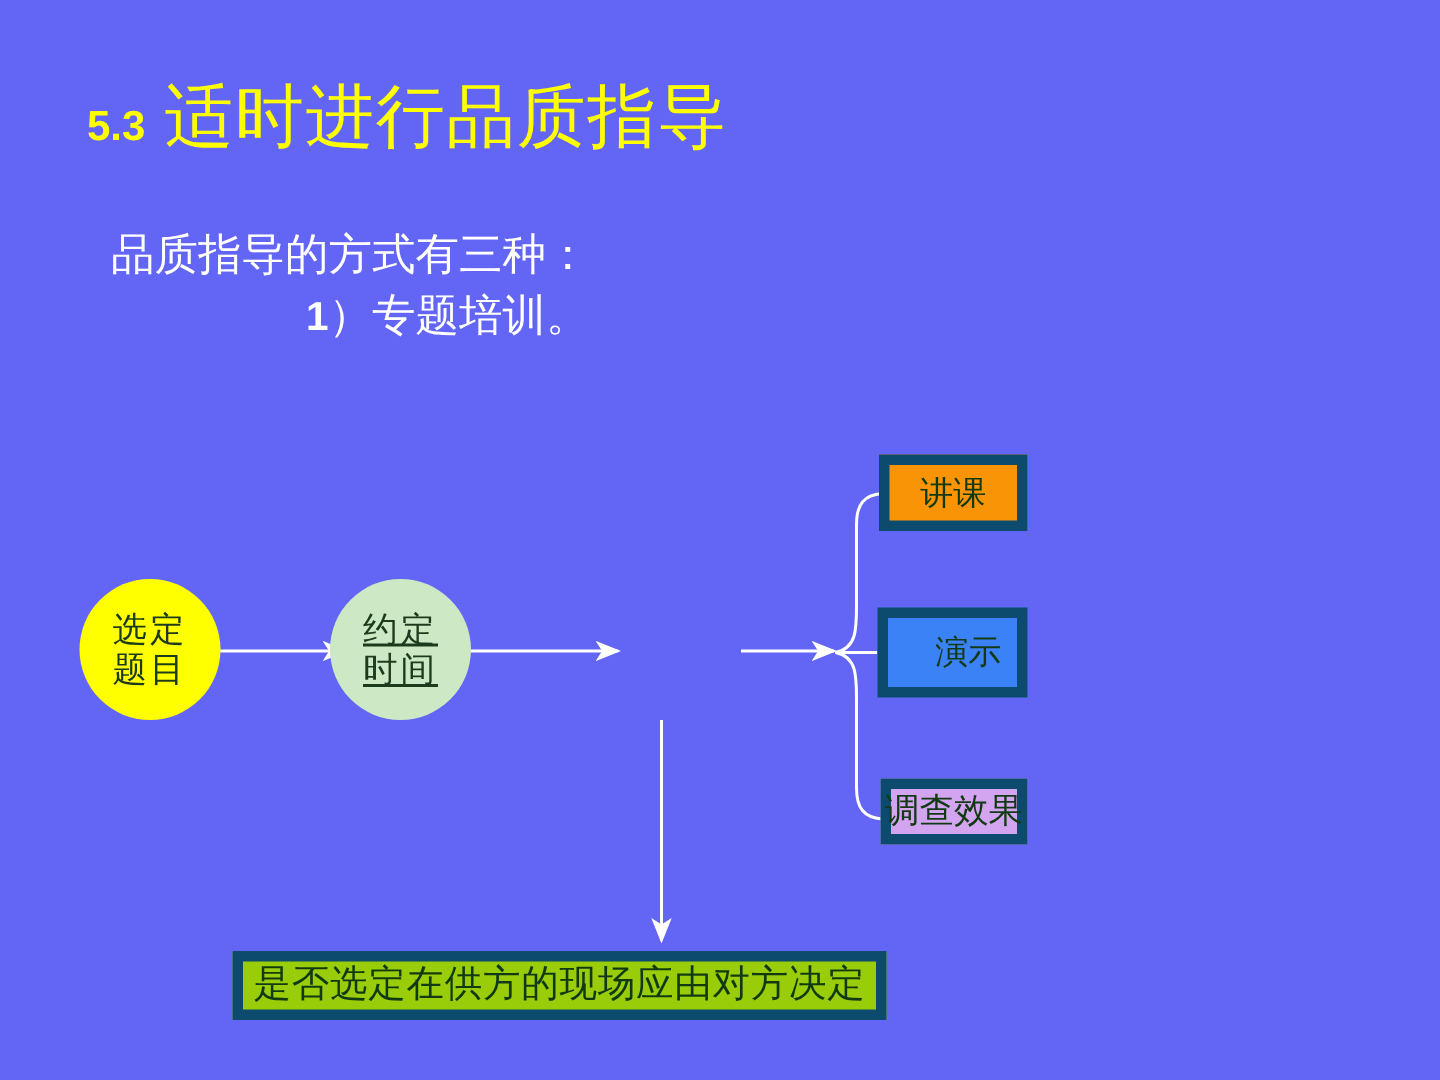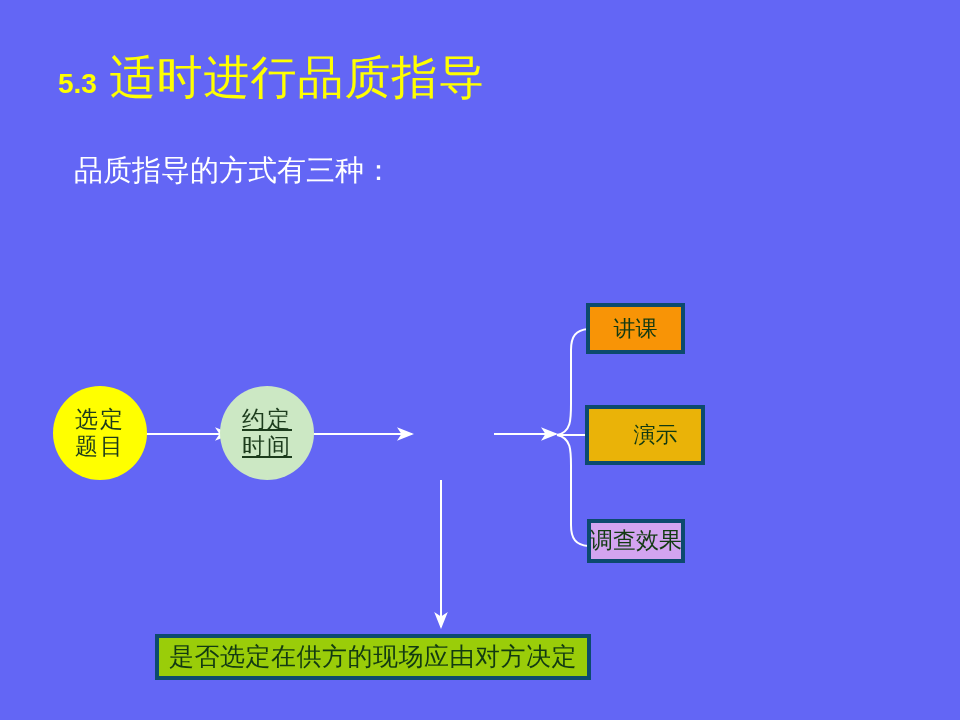--- a/index.html
+++ b/index.html
@@ -86,21 +86,21 @@
     line-height: 27px;
     text-align: center;
     letter-spacing: 2px;
     box-sizing: border-box;
   }
   .node-circle .cl { display: block; }
 
   .node-box {
     position: absolute;
     box-sizing: border-box;
-    border: 4px solid #0c4a6e;
+    border: 7px solid #0c4a6e;
     display: flex;
     align-items: center;
     justify-content: center;
     color: #123a12;
     font-size: 22px;
     line-height: 26px;
     white-space: nowrap;
     overflow: visible;
   }
   .node-box.wide-text {
@@ -124,20 +124,21 @@
 
 <div id="slide">
 
   <div id="title">
     <span class="num">5.3</span>
     <span>适时进行品质指导</span>
   </div>
 
   <div id="body-text">
     <span class="line">品质指导的方式有三种：</span>
+    <span class="line"><span class="bold-num">1</span><span>）专题培训。</span></span>
   </div>
 
   <div id="diagram">
 
     <svg id="connectors" viewBox="0 0 960 720" xmlns="http://www.w3.org/2000/svg">
       <defs>
         <marker id="arrowhead" markerWidth="9" markerHeight="9" refX="7.5" refY="4" orient="auto" markerUnits="strokeWidth">
           <path d="M0,0.6 L8.5,4 L0,7.4 L2.2,4 Z" fill="#ffffff"></path>
         </marker>
         <marker id="arrowheaddown" markerWidth="9" markerHeight="9" refX="7.5" refY="4" orient="auto" markerUnits="strokeWidth">
@@ -168,21 +169,21 @@
     <div class="node-circle" id="node-time" style="left:220px; top:386px; width:94px; height:94px; background:#cce8c4;text-decoration:underline;">
       <span class="cl">约定</span>
       <span class="cl">时间</span>
     </div>
 
 
     <div class="node-box" id="node-lecture" style="left:586px; top:303px; width:99px; height:51px; background:#f89406;">
       <span class="boxlabel">讲课</span>
     </div>
 
-    <div class="node-box" id="node-demo" style="left:585px; top:405px; width:120px; height:60px; background:#eab308;padding-left:21px;">
+    <div class="node-box" id="node-demo" style="left:585px; top:405px; width:100px; height:60px; background:#3b82f6;padding-left:21px;">
       <span class="boxlabel">演示</span>
     </div>
 
     <div class="node-box wide-text" id="node-survey" style="left:587px; top:519px; width:98px; height:44px; background:#d3a4f0;">
       <span class="boxlabel">调查效果</span>
     </div>
 
     <div class="node-box" id="node-bottom" style="left:155px; top:634px; width:436px; height:46px; background:#9acd09;">
       <span class="boxlabel">是否选定在供方的现场应由对方决定</span>
     </div>

